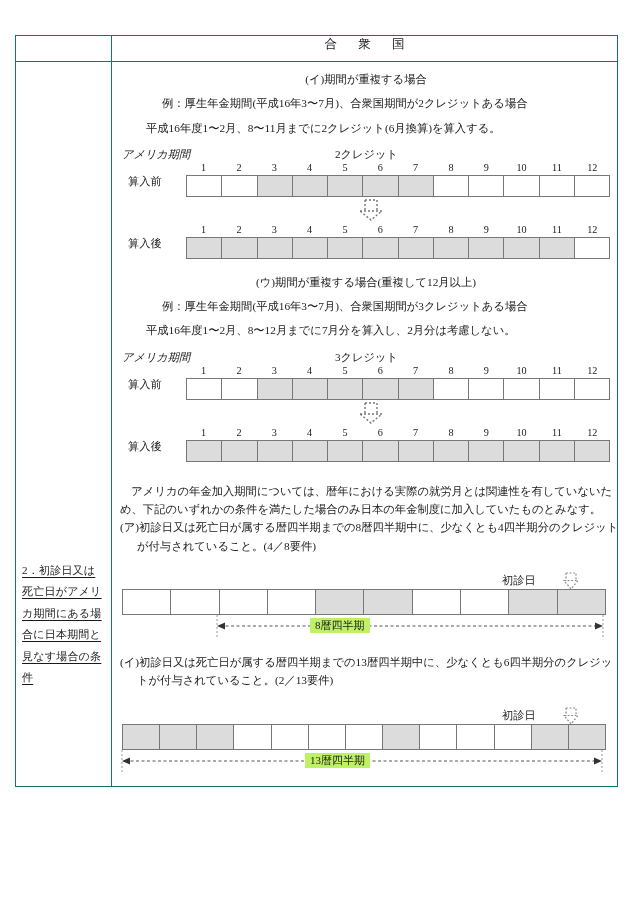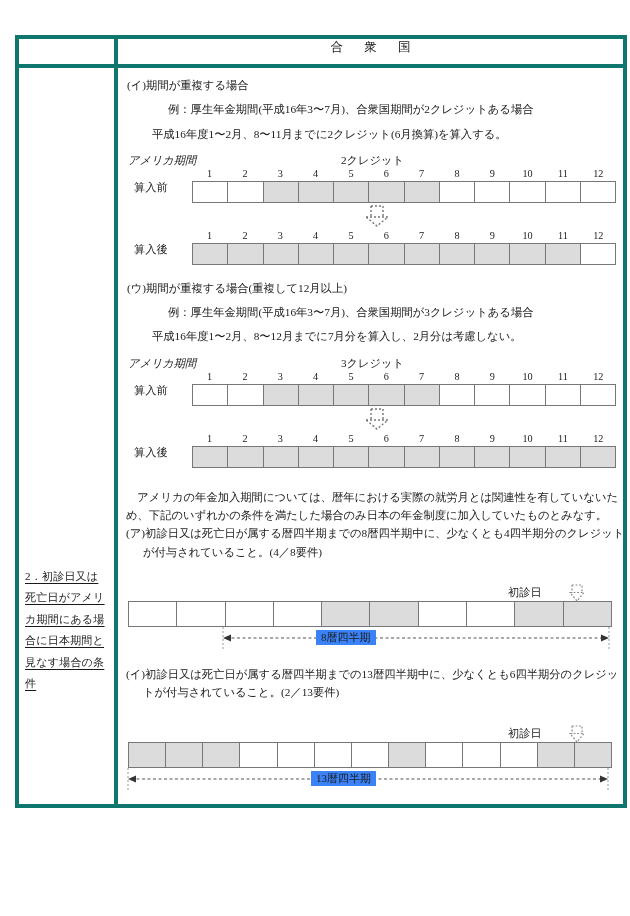--- a/index.html
+++ b/index.html
@@ -12,21 +12,21 @@
   .page{position:relative;width:630px;height:916px;}
 
   
   .tbl{
     position:absolute;left:15px;top:35px;
     width:600px;
     border-collapse:collapse;
     table-layout:fixed;
   }
   .tbl td{
-    border:4px solid #0f766e;
+    border:1px solid #0f766e;
     vertical-align:top;
     padding:0;
   }
   .col-side{width:95px;margin-left:16px;}
   .col-main{width:505px;}
 
   .hdr-cell{height:25px;text-align:center;vertical-align:middle;}
   .hdr-text{
     font-size:12.5px;letter-spacing:0.35em;
     padding-left:0.35em;
@@ -37,21 +37,21 @@
   .side-text{
     font-size:11px;line-height:1.95;
     text-decoration:underline;
     text-underline-offset:3px;
     letter-spacing:0.02em;
   }
 
   
   .main-inner{padding:8px 6px 10px 8px;position:relative;}
   .ln{font-size:11.3px;line-height:1.62;white-space:nowrap;}
-  .ind1{margin-left:1px;}
+  .ind1{margin-left:1px;text-align:center;}
   .ind2{margin-left:42px;}
   .ind3{margin-left:26px;}
   .ind-hang2{margin-left:17px;}
   .gap6{height:6px;}
   .gap8{height:8px;}
   .gap12{height:12px;}
   .gap14{height:14px;}
 
   
   .diagram{position:relative;margin-top:2px;}
@@ -87,21 +87,21 @@
   .cells .c:last-child{border-right:none;}
   .cells .c.sh{background:#dcdcdc;}
 
   
   .downarrow{
     position:relative;height:26px;
   }
   .downarrow svg{position:absolute;left:238px;top:2px;}
 
   
-  .qwrap{position:relative;margin-top:16px;}
+  .qwrap{position:relative;margin-top:10px;}
   .q-marker{
     position:relative;height:16px;
   }
   .q-marker .mk-text{
     position:absolute;font-size:11.2px;white-space:nowrap;
   }
   .q-marker svg{position:absolute;}
 
   .qcells{
     position:relative;
@@ -117,21 +117,21 @@
     box-sizing:border-box;
     background:#fff;
   }
   .qcells .c:last-child{border-right:none;}
   .qcells .c.sh{background:#dcdcdc;}
 
   .spanrow{position:relative;height:26px;}
   .spanrow svg{position:absolute;left:0;top:0;}
   .spanrow .sp-text{
     position:absolute;top:3px;
-    font-size:11px;background:#3b82f6;padding:0 5px;white-space:nowrap;
+    font-size:11px;background:#bef264;padding:0 5px;white-space:nowrap;
   }
 </style>
 </head>
 <body>
 
 <div class="page">
   <table class="tbl">
     <tbody>
         <tr>
       <td class="col-side hdr-cell"></td>

